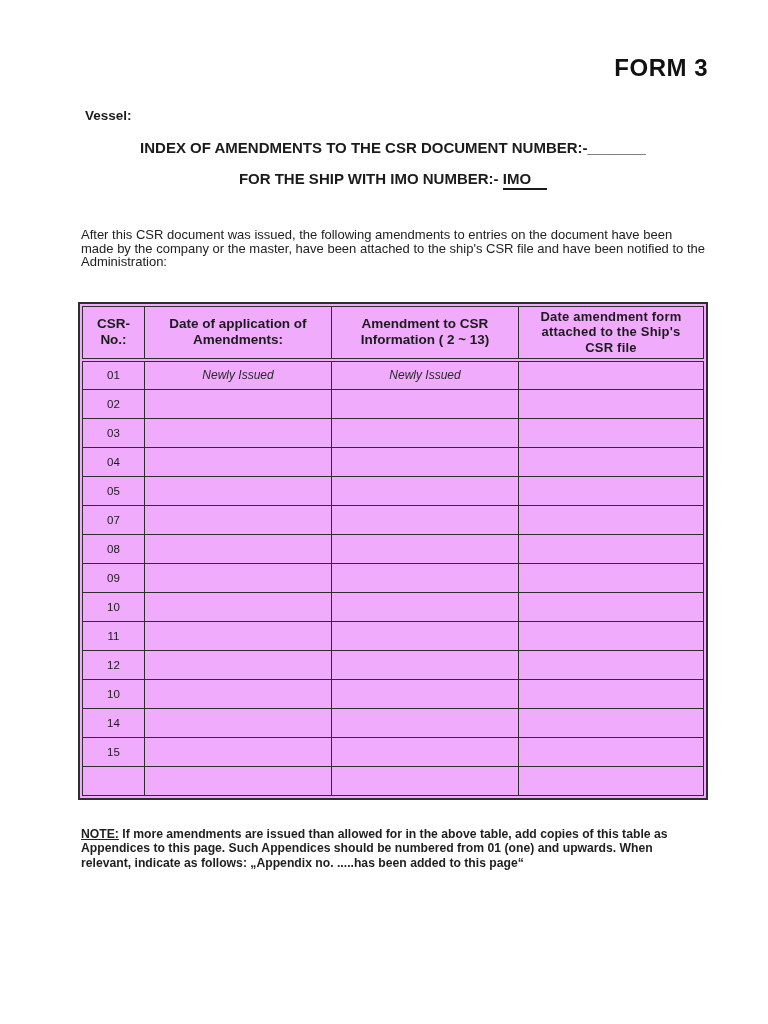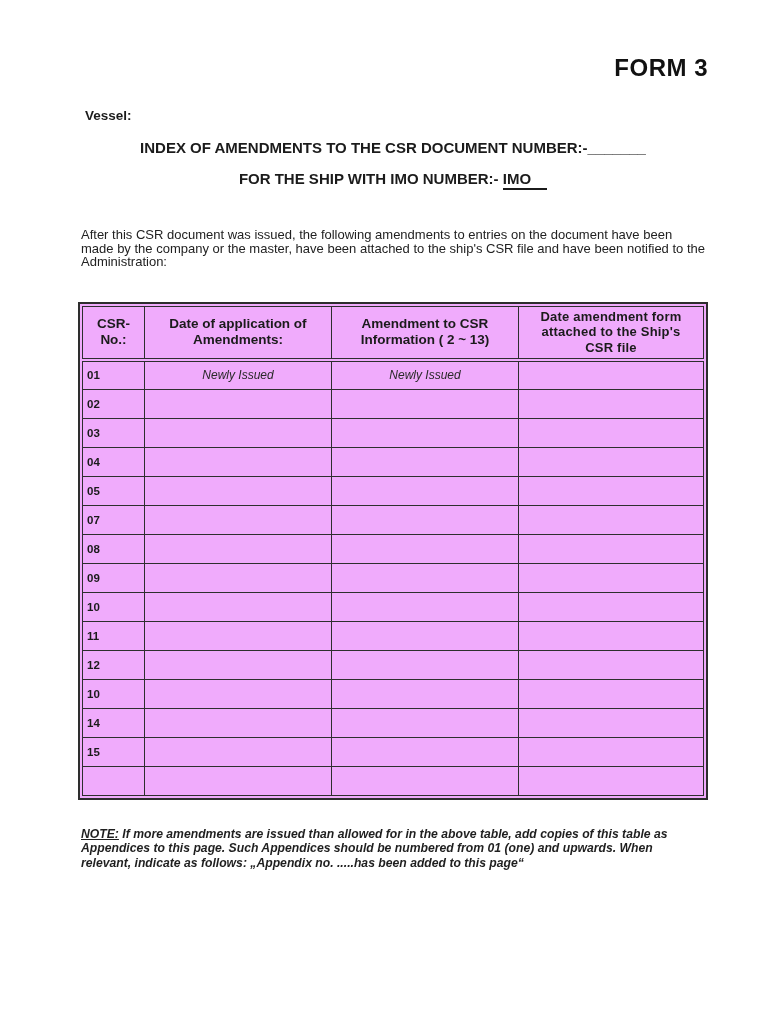--- a/index.html
+++ b/index.html
@@ -83,36 +83,35 @@
     padding: 2px 1px;
     border-bottom: 4px double #2e2e2e;
   }
   .amendments th.th-attached { font-size: 13px; letter-spacing: 0.2px; }
   .amendments td {
     height: 29px;
     font-size: 11.5px;
     vertical-align: middle;
     padding: 0 4px;
   }
-  .amendments td.col-no { text-align: left; font-weight: bold; }
+  .amendments td.col-no { text-align: center; }
   .amendments td.col-date, .amendments td.col-amendment {
     text-align: center;
     font-style: italic;
     font-size: 12px;
     color: #2a2a2a;
   }
 
   .note {
     margin-top: 27px;
     margin-left: 3px;
     width: 624px;
     font-size: 12.2px;
     line-height: 14.6px;
     font-weight: bold;
-    font-style: italic;
     color: #1f1f1f;
   }
   .note-label { text-decoration: underline; }
 </style>
 </head>
 <body>
 
 <div class="page">
   <div class="content">
 

